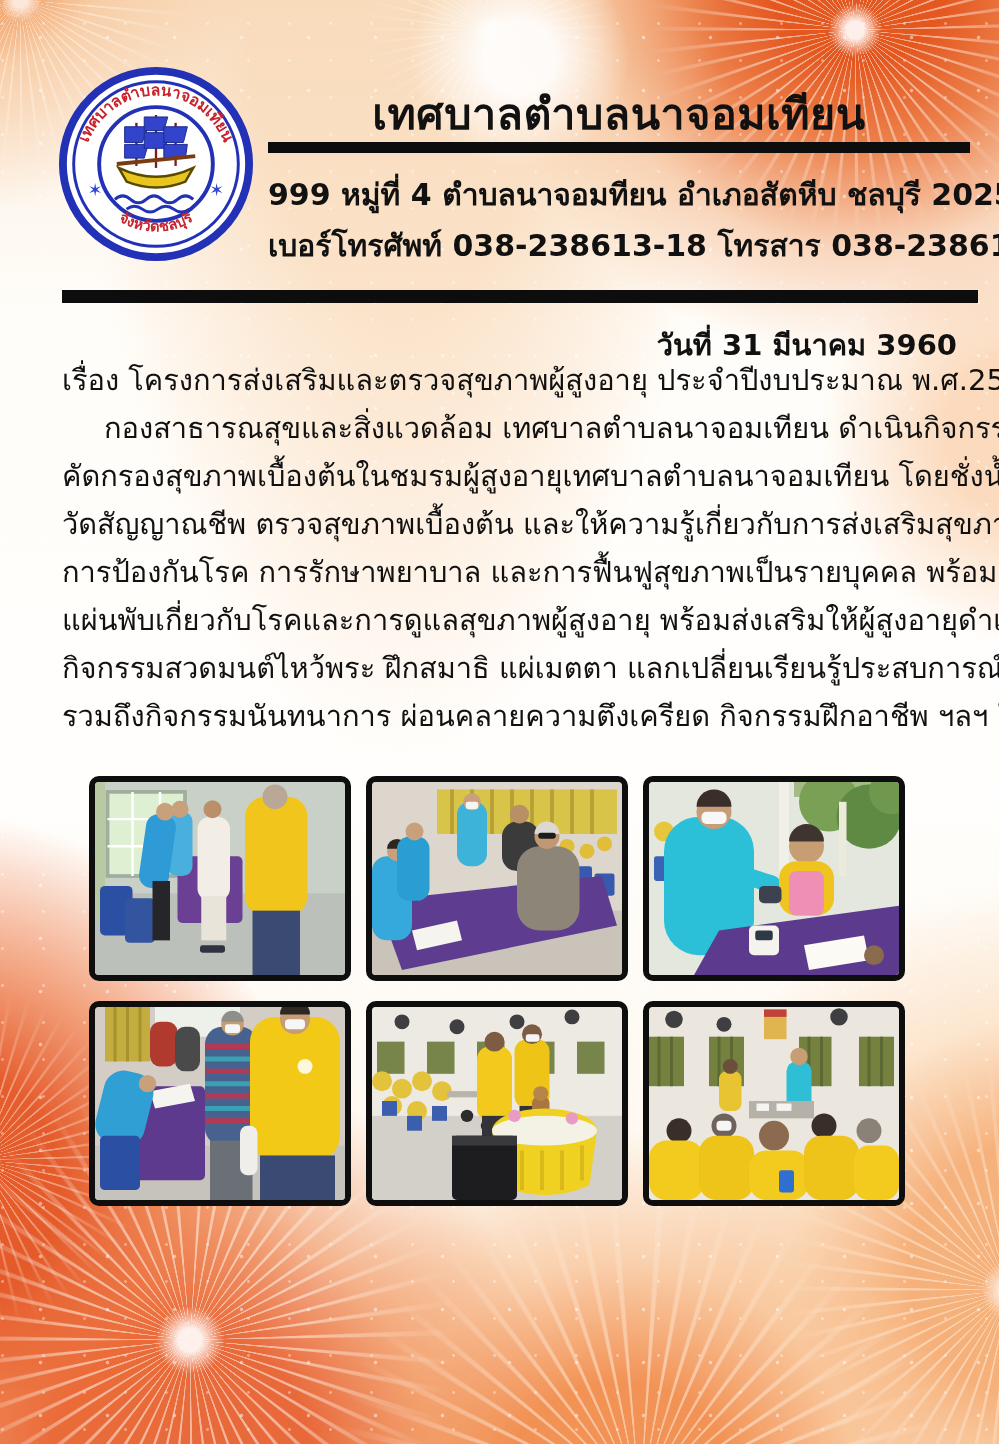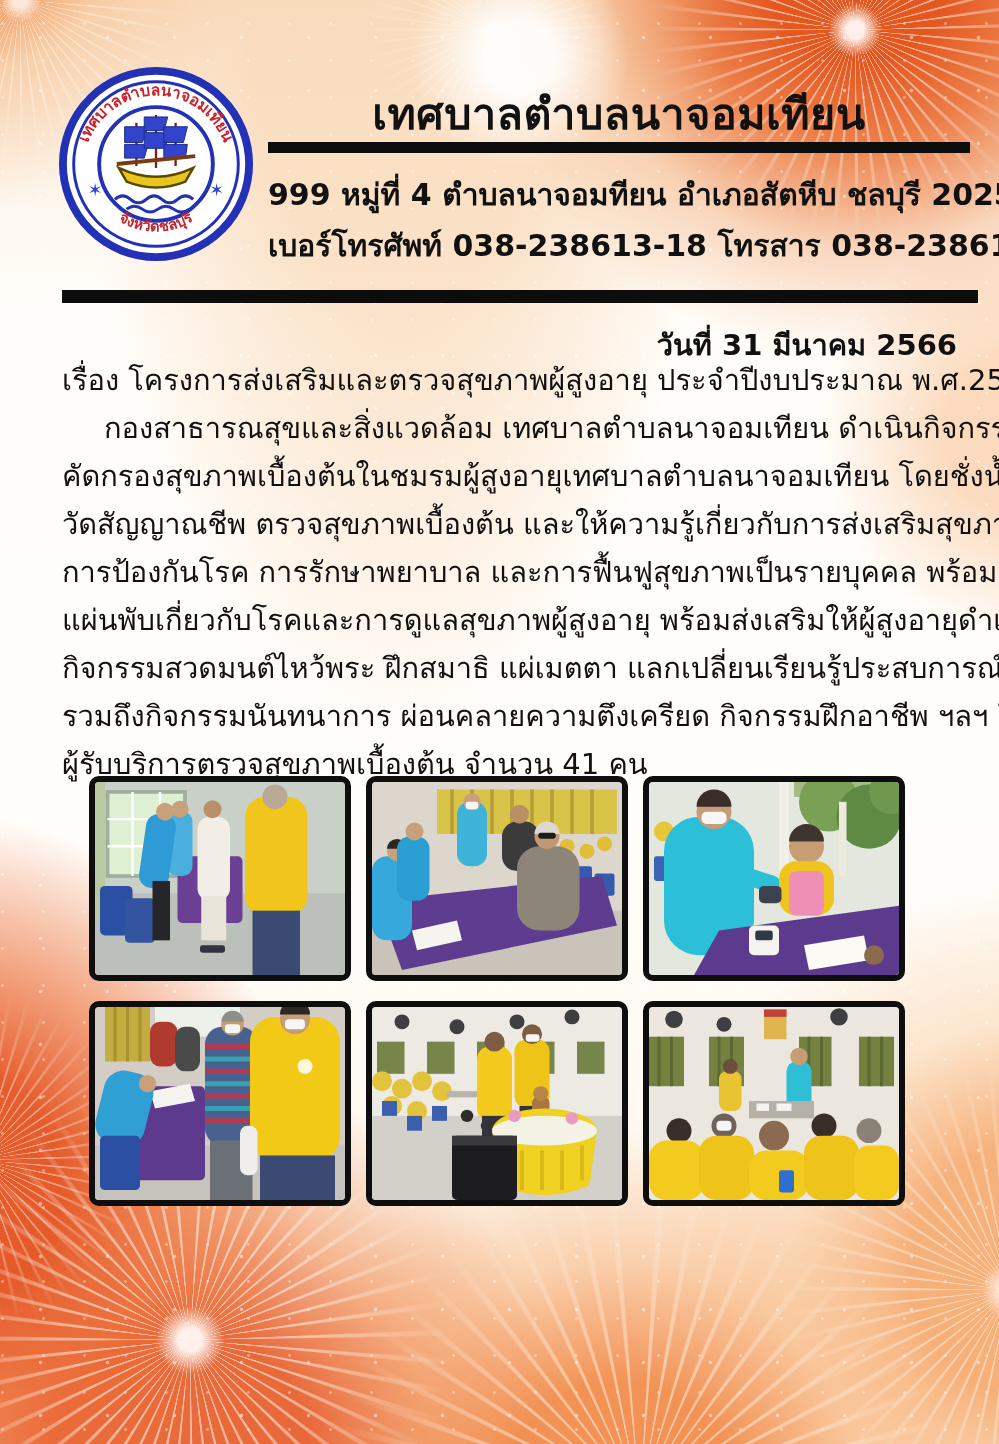--- a/index.html
+++ b/index.html
@@ -94,32 +94,31 @@
 
   <div class="head-right">
     <div class="title">เทศบาลตำบลนาจอมเทียน</div>
     <div class="title-rule"></div>
     <div class="addr">999 หมู่ที่ 4 ตำบลนาจอมทียน อำเภอสัตหีบ ชลบุรี 20250</div>
     <div class="addr">เบอร์โทรศัพท์ 038-238613-18 โทรสาร 038-238611</div>
   </div>
 
   <div class="divider"></div>
 
-  <div class="date">วันที่ 31 มีนาคม 2566</div>
+  <div class="date">วันที่ 31 มีนาคม 3960</div>
 
   <div class="body-text">
     <div class="ln">เรื่อง โครงการส่งเสริมและตรวจสุขภาพผู้สูงอายุ ประจำปีงบประมาณ พ.ศ.2566</div>
     <div class="ln indent">กองสาธารณสุขและสิ่งแวดล้อม เทศบาลตำบลนาจอมเทียน ดำเนินกิจกรรมตรวจ</div>
     <div class="ln">คัดกรองสุขภาพเบื้องต้นในชมรมผู้สูงอายุเทศบาลตำบลนาจอมเทียน โดยชั่งน้ำหนัก วัดไข้</div>
     <div class="ln">วัดสัญญาณชีพ ตรวจสุขภาพเบื้องต้น และให้ความรู้เกี่ยวกับการส่งเสริมสุขภาพ</div>
     <div class="ln">การป้องกันโรค การรักษาพยาบาล และการฟื้นฟูสุขภาพเป็นรายบุคคล พร้อมมอบคู่มือ/</div>
     <div class="ln">แผ่นพับเกี่ยวกับโรคและการดูแลสุขภาพผู้สูงอายุ พร้อมส่งเสริมให้ผู้สูงอายุดำเนิน</div>
     <div class="ln">กิจกรรมสวดมนต์ไหว้พระ ฝึกสมาธิ แผ่เมตตา แลกเปลี่ยนเรียนรู้ประสบการณ์ต่างๆ</div>
     <div class="ln">รวมถึงกิจกรรมนันทนาการ ผ่อนคลายความตึงเครียด กิจกรรมฝึกอาชีพ ฯลฯ ในการนี้มี</div>
-    <div class="ln">ผู้รับบริการตรวจสุขภาพเบื้องต้น จำนวน  41 คน</div>
   </div>
 
   <div class="grid">
 
     <div class="ph" title="Staff in blue shirts weigh an elderly woman in white on a scale while an elder in yellow watches; green window and blue chairs">
       <svg viewBox="0 0 100 78" preserveAspectRatio="none">
         <rect width="100" height="78" fill="#c8d0c8"></rect>
         <rect y="45" width="100" height="33" fill="#bcc0ba"></rect>
         <rect x="0" y="0" width="4" height="55" fill="#b9c9a4"></rect>
         <rect x="5" y="4" width="31" height="34" fill="#dff0d2" stroke="#9fae9d" stroke-width="1.5"></rect>

